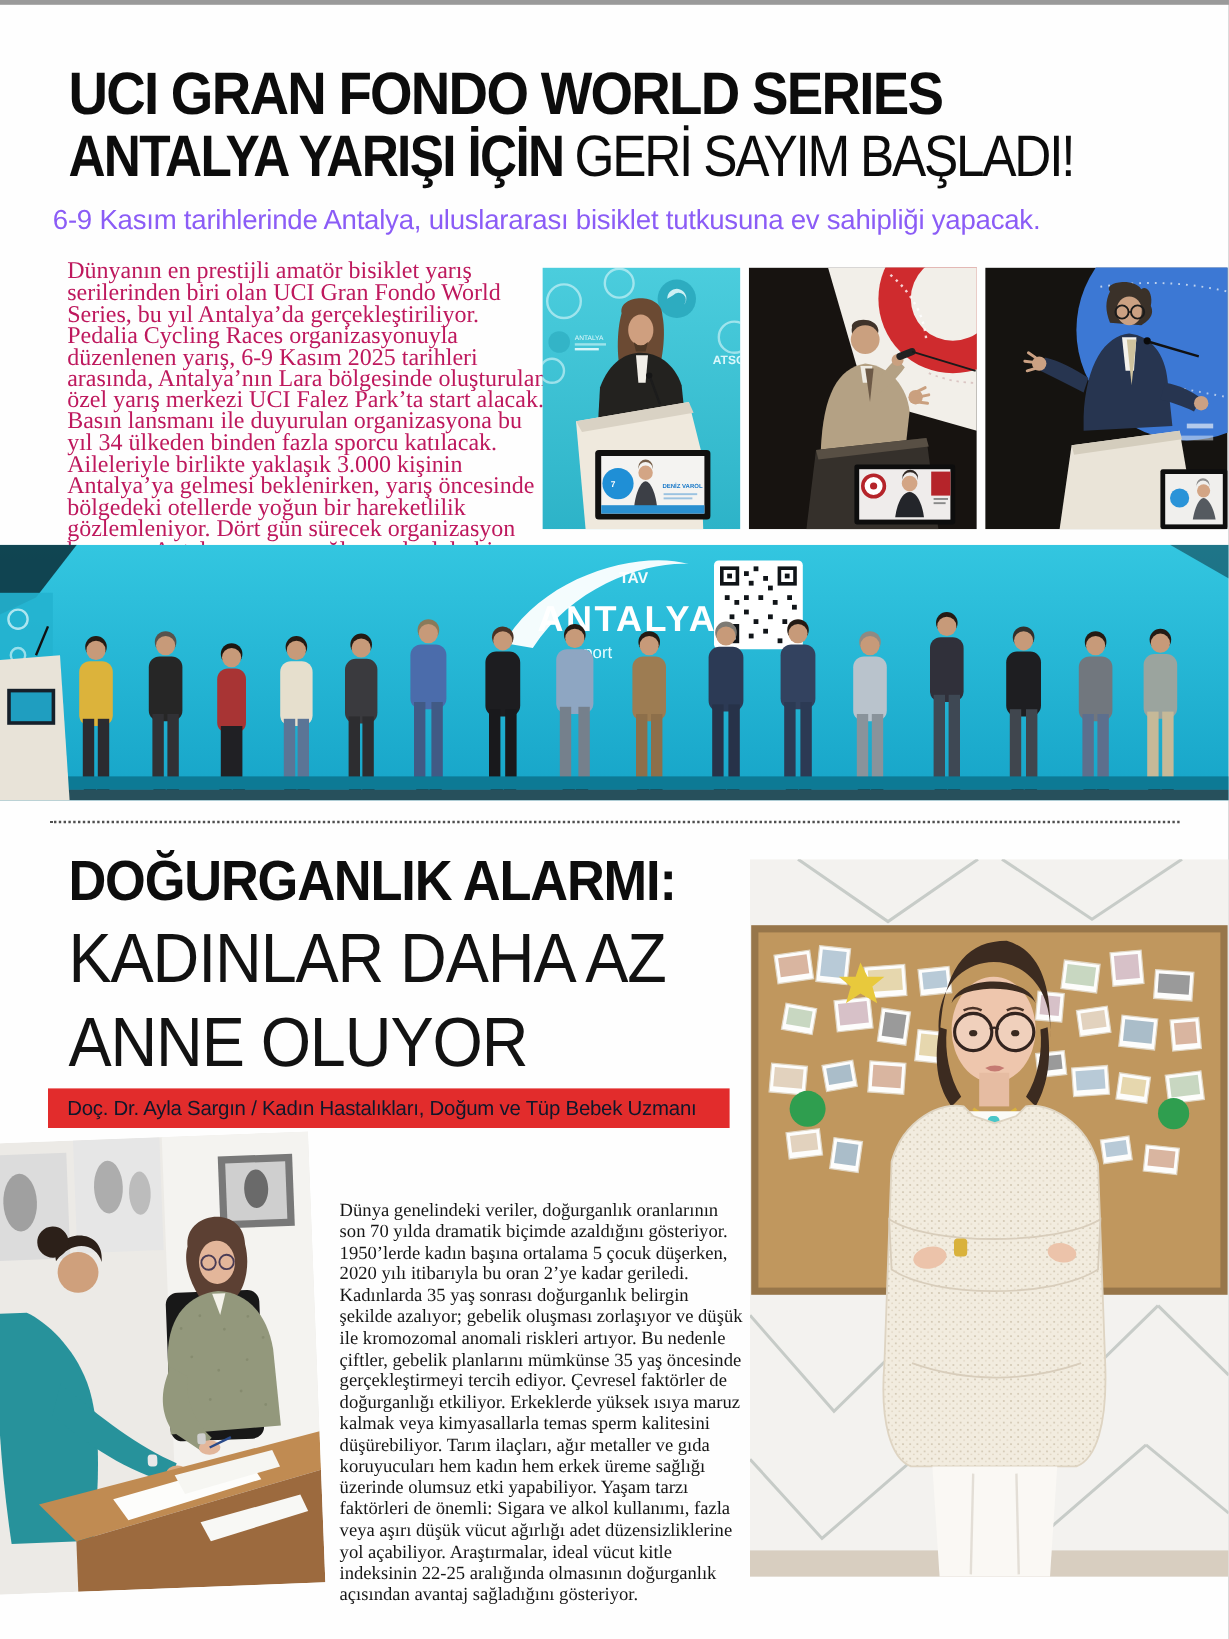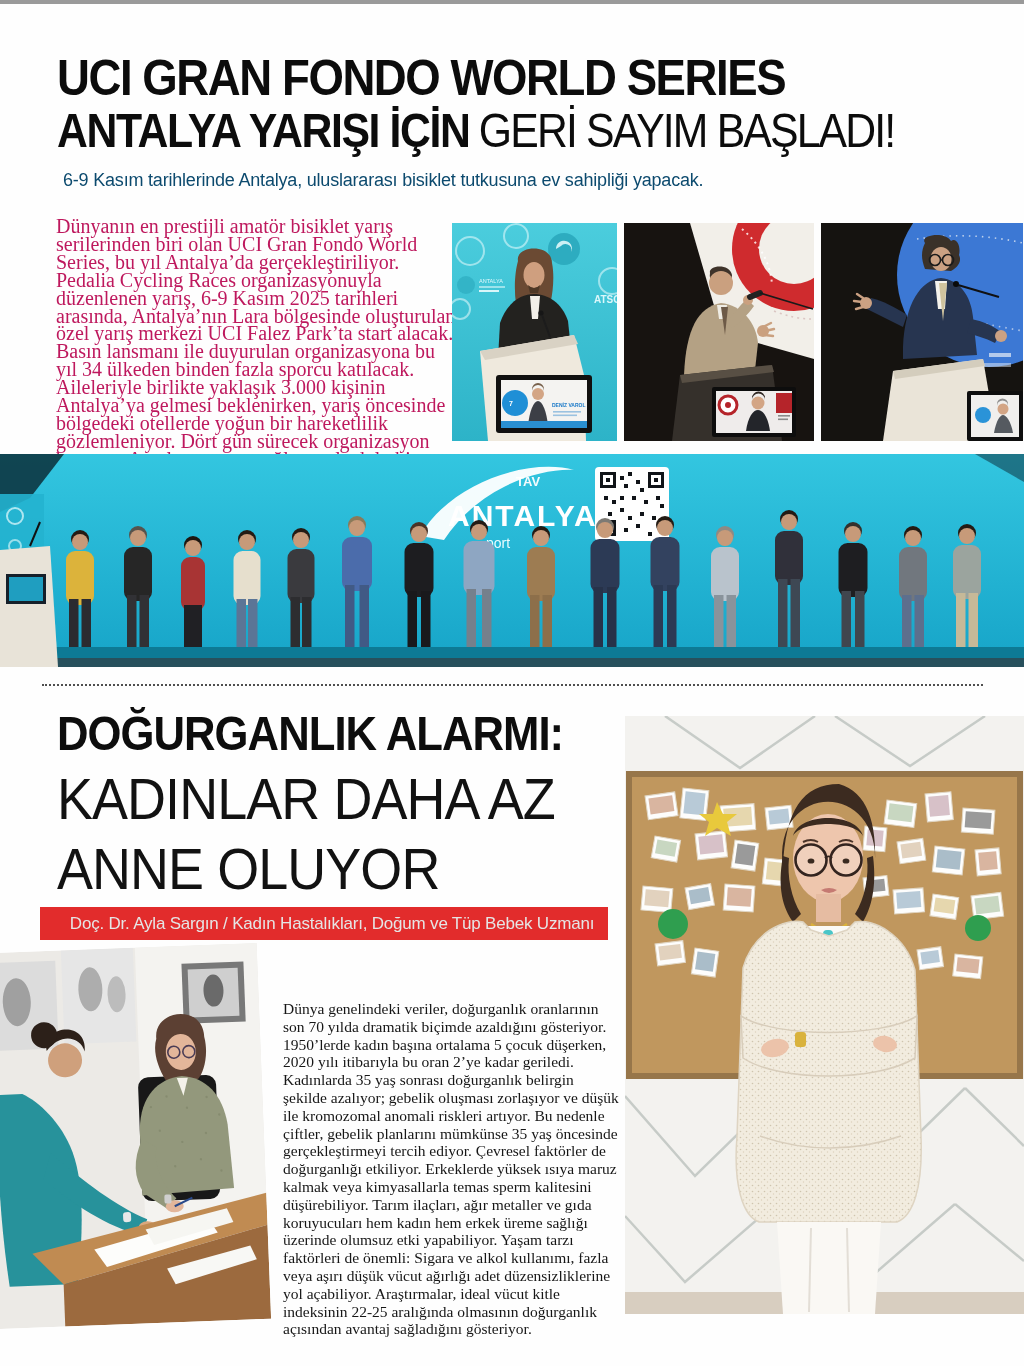--- a/index.html
+++ b/index.html
@@ -5,40 +5,40 @@
   html,body{margin:0;padding:0;background:#9a9a9a;}
   .page{position:relative;width:1024px;height:1366px;margin:4px auto;background:#fefefe;
         overflow:hidden;font-family:"Liberation Sans",sans-serif;color:#111;}
   .abs{position:absolute;}
 
   
   .hl{left:57px;white-space:nowrap;transform-origin:left center;color:#0c0c0c;}
   .hl1{top:46px;font-size:47px;font-weight:800;letter-spacing:-1.5px;transform:scale(.97,1.06);}
   .hl2{top:99px;font-size:46px;font-weight:800;letter-spacing:-1.5px;transform:scale(.93,1.06);}
   .hl2 .light{font-weight:400;letter-spacing:-2px;margin-left:10px;}
-  .subtitle{left:63px;top:166px;font-size:18px;letter-spacing:-.2px;color:#0c4a6e;}
+  .subtitle{left:44px;top:166px;font-size:23px;letter-spacing:-.2px;color:#8b5cf6;}
 
   .a1-body{left:56px;top:214px;width:400px;font-family:"Liberation Serif",serif;
            font-size:20px;line-height:17.9px;color:#be185d;}
 
   .speaker-photos{left:452px;top:219px;height:218px;display:flex;gap:7px;}
   .speaker-photos svg{height:218px;display:block;}
 
   .group-photo{left:0;top:450px;}
 
   .dotted-divider{left:42px;top:680px;width:941px;height:0;border-top:2px dotted #4f4f4f;}
 
   
   .h2b{left:57px;top:703px;font-size:45px;font-weight:800;letter-spacing:-1px;
        white-space:nowrap;transform:scale(.97,1.05);transform-origin:left top;color:#0d0d0d;}
   .h2l{left:57px;top:760px;font-size:58px;font-weight:400;letter-spacing:-1px;line-height:70px;
        white-space:nowrap;transform:scaleX(.93);transform-origin:left top;color:#121212;}
-  .byline{left:40px;top:903px;width:568px;height:33px;background:#e22c2c;color:#e5e5e5;
+  .byline{left:40px;top:903px;width:568px;height:33px;background:#e22c2c;color:#0f172a;
           font-size:17px;letter-spacing:-.2px;line-height:33px;padding-left:16px;
-          box-sizing:border-box;white-space:nowrap;text-align:center;}
+          box-sizing:border-box;white-space:nowrap;}
   .clinic-photo{left:-8px;top:944px;transform:rotate(-2.2deg);transform-origin:50% 50%;}
   .a2-body{left:283px;top:996px;width:336px;font-family:"Liberation Serif",serif;
            font-size:15.5px;line-height:17.8px;color:#161616;}
   .portrait-photo{left:625px;top:712px;}
 </style>
 </head>
 <body>
 
 <div class="page">
 

